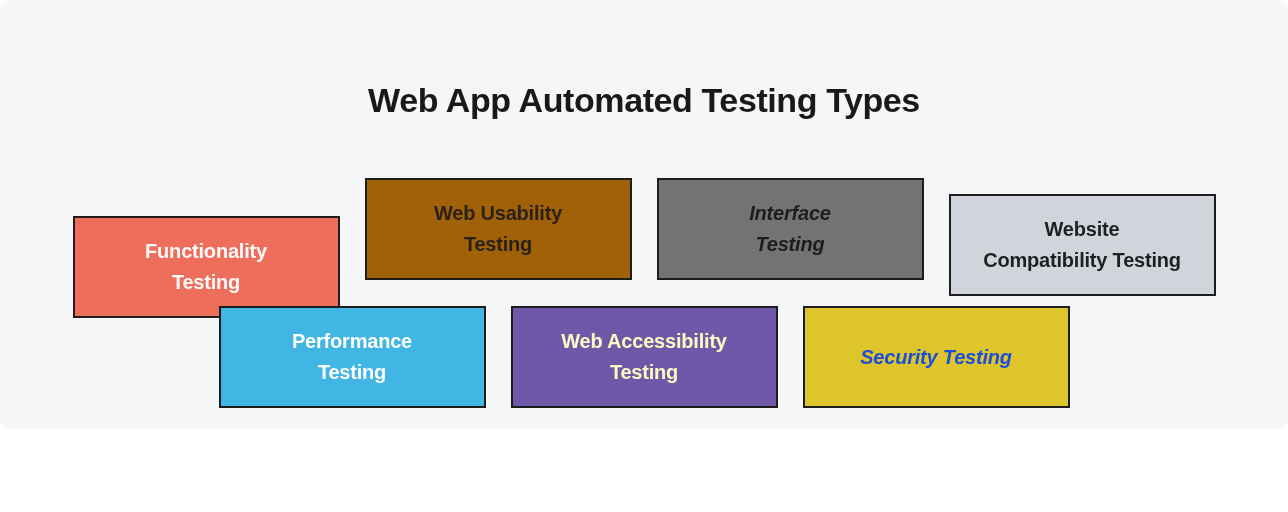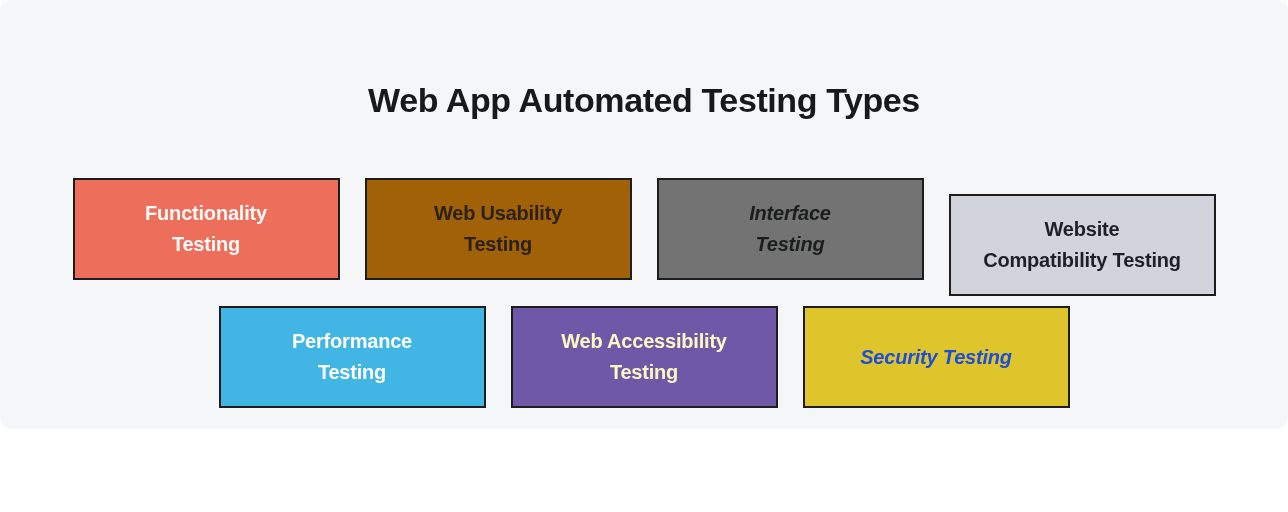--- a/index.html
+++ b/index.html
@@ -54,21 +54,21 @@
   .box-line { min-height: 0; }
 </style>
 </head>
 <body>
 
 <div class="canvas" style="background-color: rgb(245, 246, 248);">
 
   <h1 class="title" style="color: rgb(24, 25, 27);">Web App Automated Testing Types</h1>
 
   <div class="row row-1">
-    <div class="box" style="background-color: rgb(237, 110, 91); color: rgb(253, 249, 248); border-color: rgb(29, 29, 29);">
+    <div class="box" style="background-color: rgb(237, 110, 91); color: rgb(253, 249, 248); border-color: rgb(29, 29, 29); margin-top: 38px;">
       <div class="box-line">Functionality</div>
       <div class="box-line">Testing</div>
     </div>
     <div class="box" style="background-color: #a16207; color: rgb(43, 33, 24); border-color: rgb(29, 29, 29);">
       <div class="box-line">Web Usability</div>
       <div class="box-line">Testing</div>
     </div>
     <div class="box" style="background-color: #737373; color: rgb(27, 30, 28); border-color: rgb(29, 29, 29); font-style: italic;">
       <div class="box-line">Interface</div>
       <div class="box-line">Testing</div>

